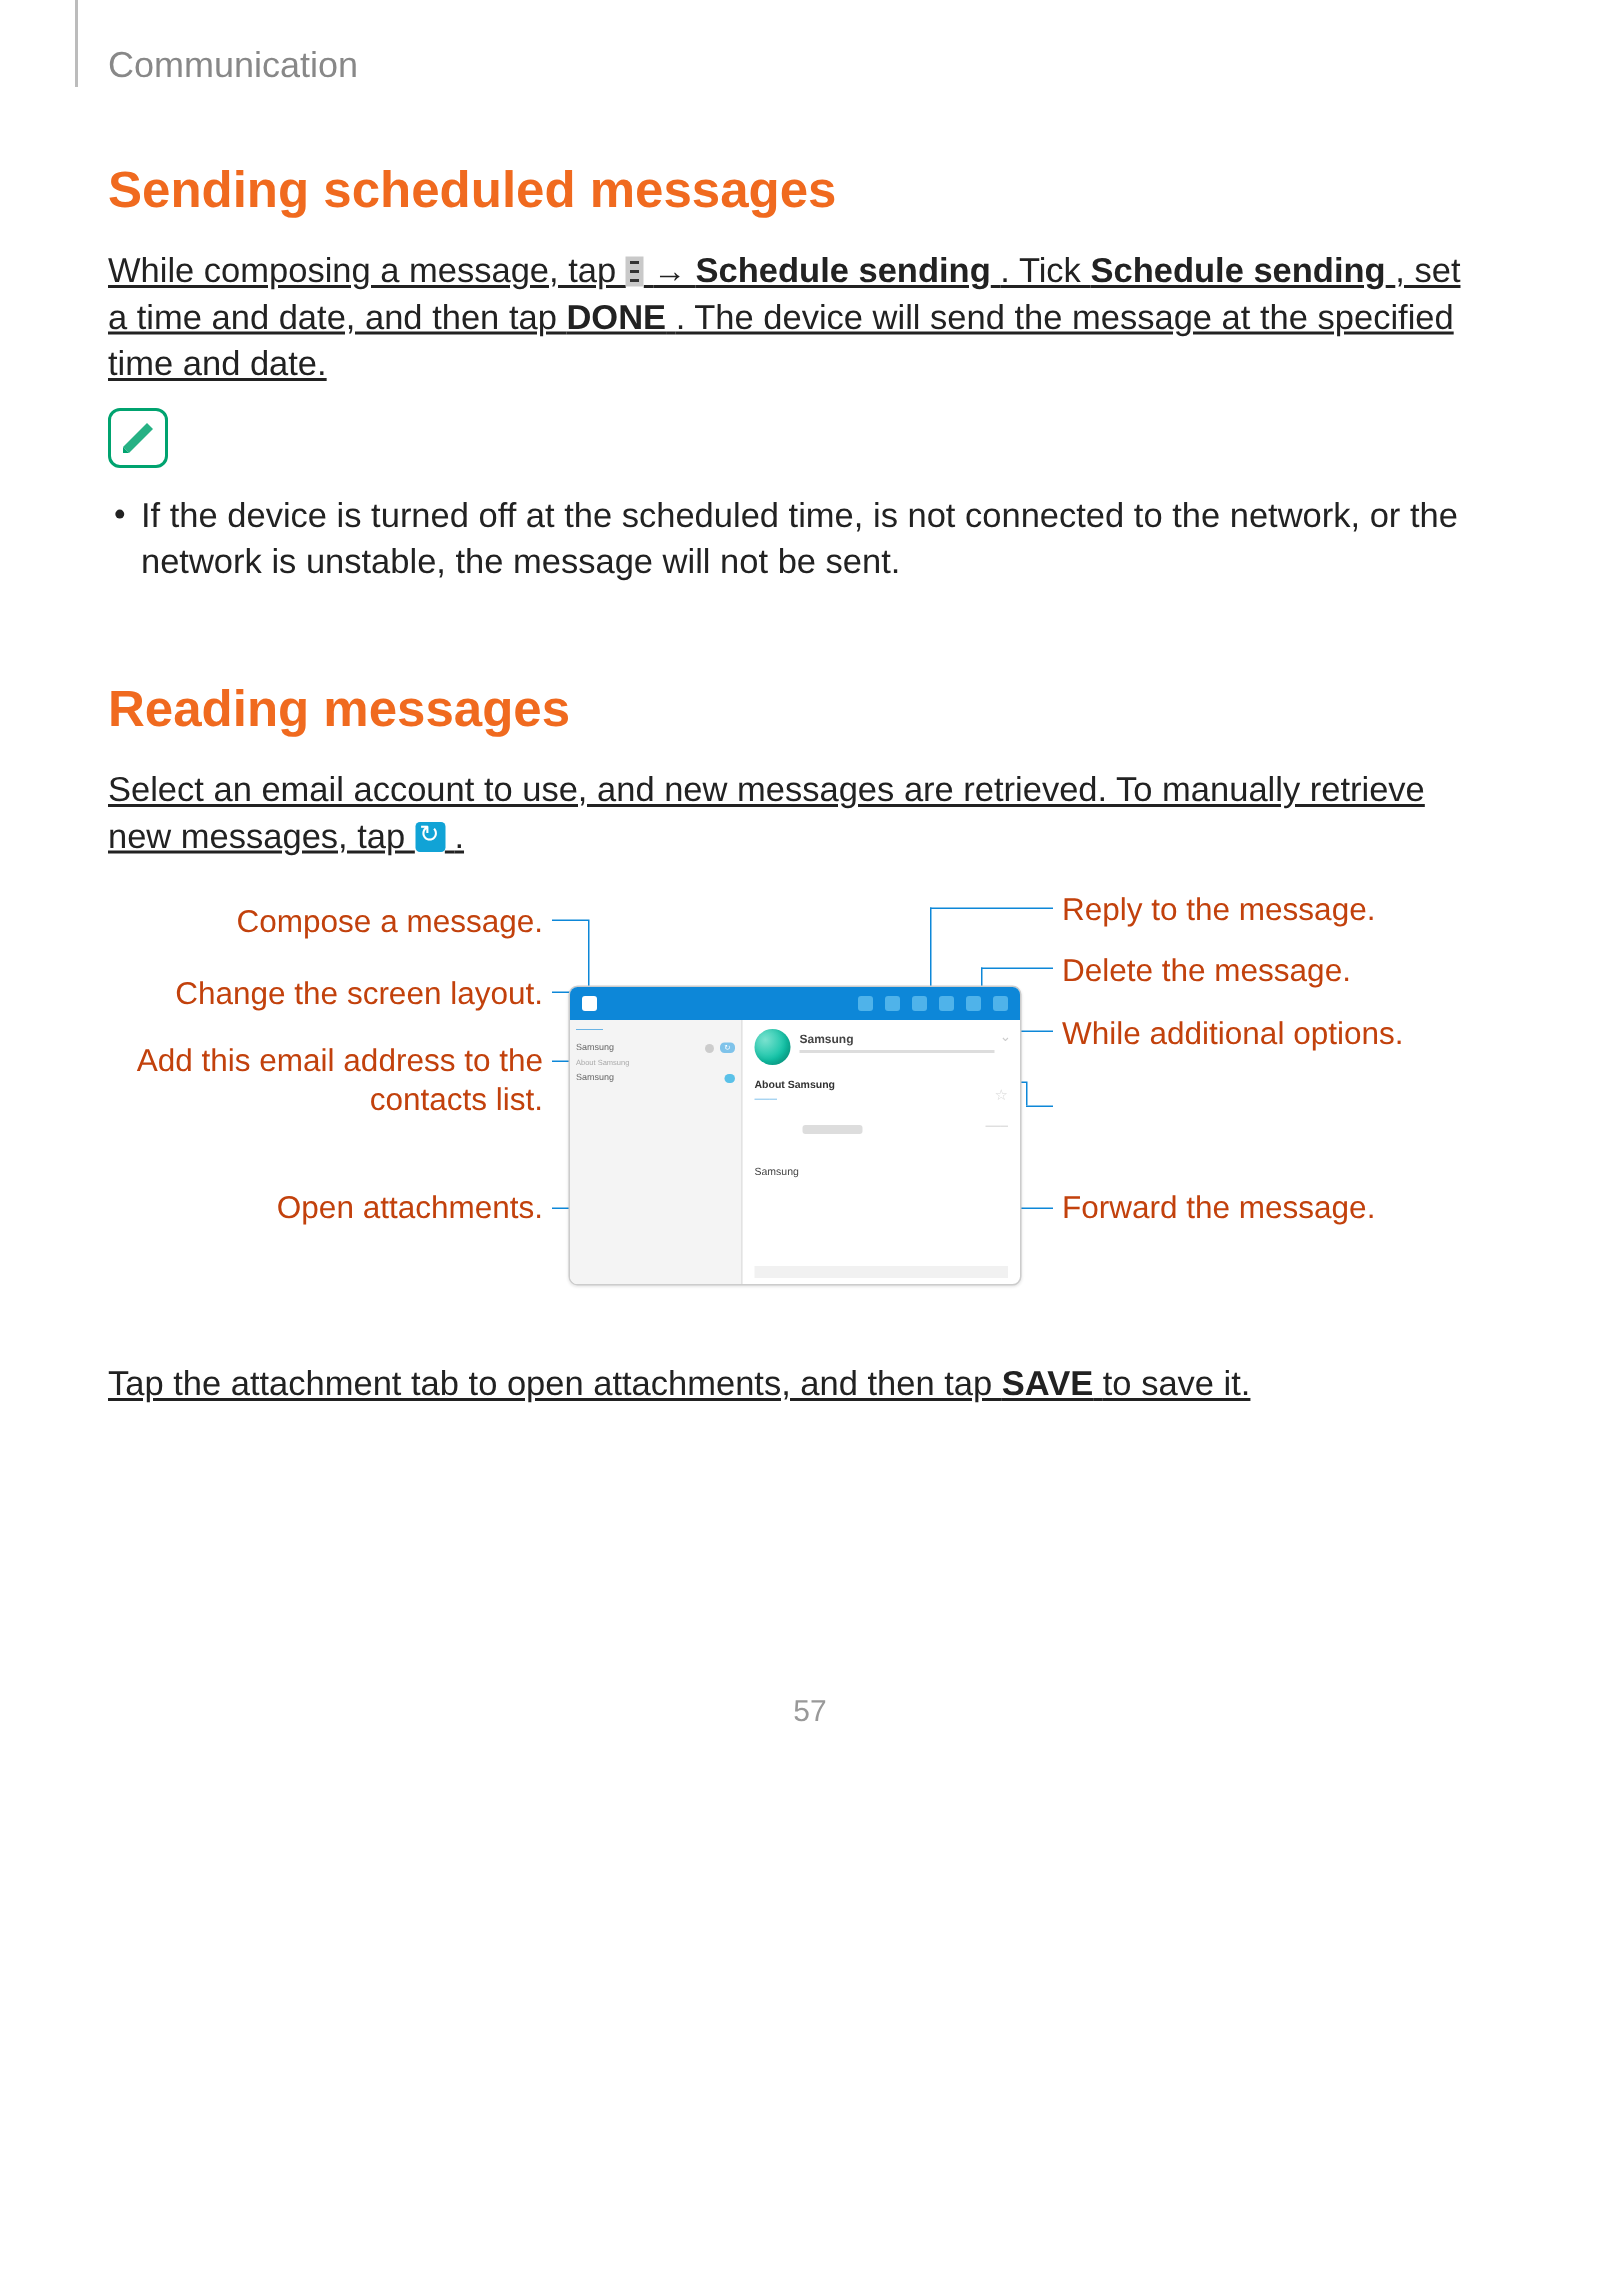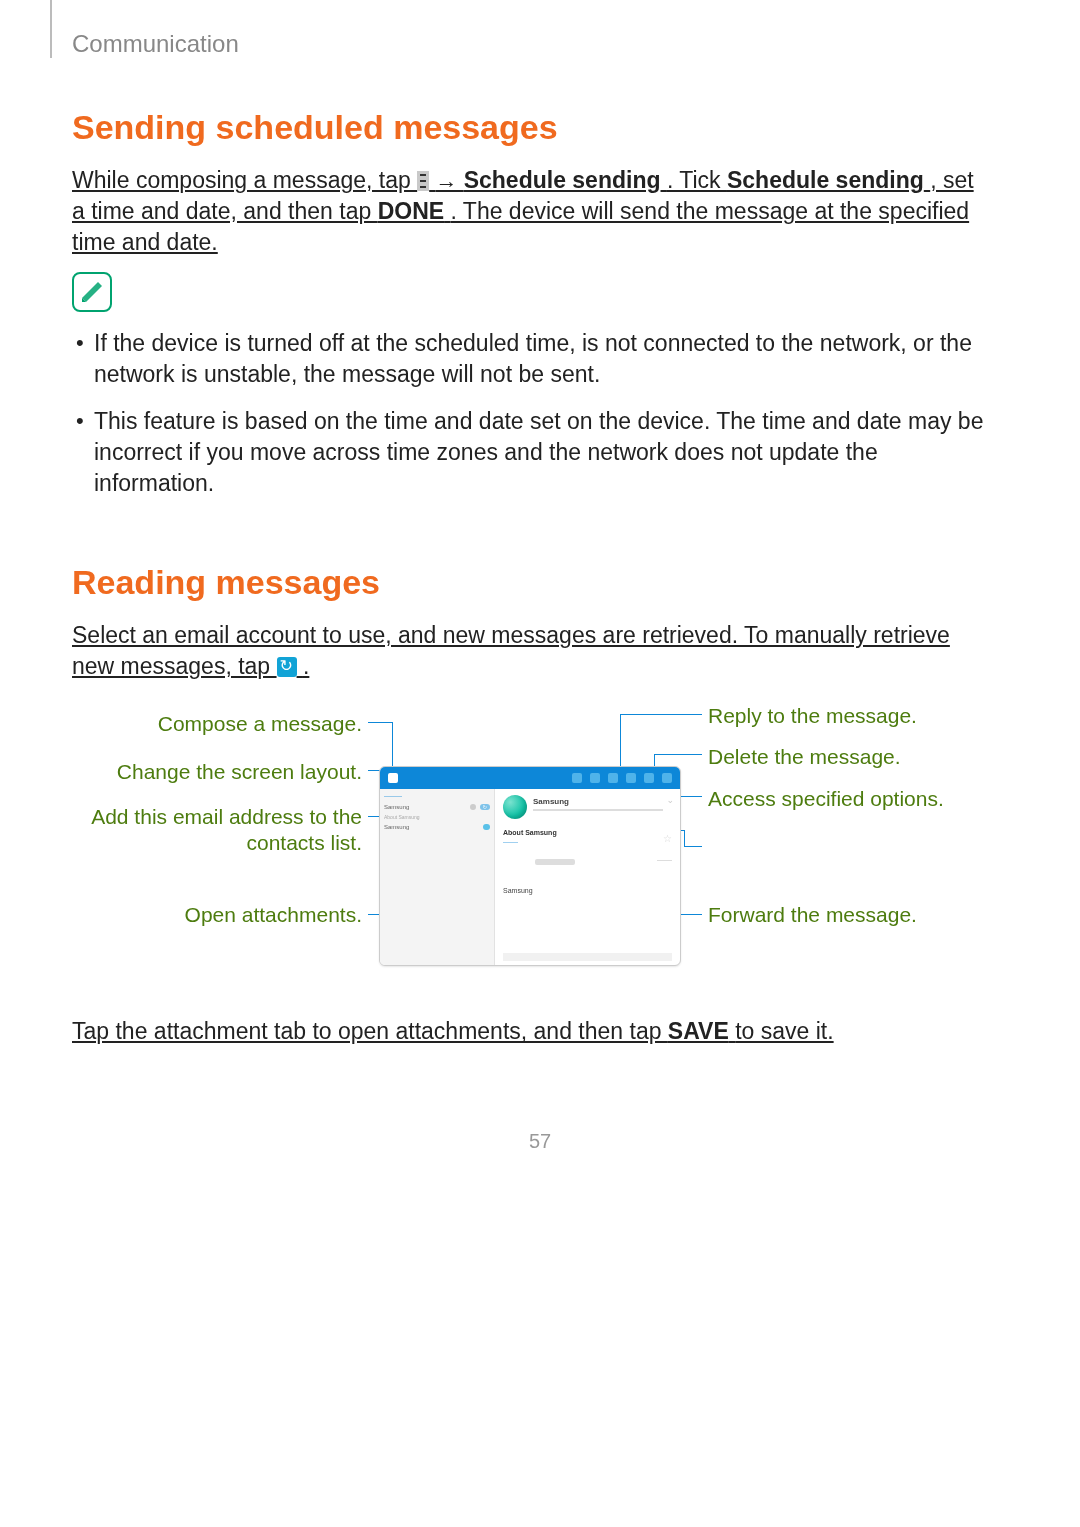--- a/index.html
+++ b/index.html
@@ -45,21 +45,21 @@
   .shot-avatar { position:absolute; left:8px; top:6px; width:24px; height:24px; border-radius:50%; background: radial-gradient(circle at 30% 30%, #7be2cf 0%, #11c2a6 60%, #0aa28a 100%); box-shadow: inset -2px -2px 4px rgba(0,0,0,0.15);}
   .shot-from { position:absolute; left:38px; top:8px; font-size:8px; font-weight:700; color:#444; }
   .shot-fromline { position:absolute; left:38px; top:20px; width:130px; height:2px; background:#ddd; }
   .shot-subj { position:absolute; left:8px; top:40px; font-size:7px; font-weight:700; color:#333; }
   .shot-subj2 { position:absolute; left:8px; top:50px; font-size:5px; color:#0d87d8; }
   .shot-star { position:absolute; right:8px; top:44px; font-size:10px; color:#d7d7d7; }
   .shot-attach { position:absolute; left:40px; top:70px; width:40px; height:6px; background:#ddd; border-radius:2px; }
   .shot-attachlbl { position:absolute; right:8px; top:68px; font-size:5px; color:#aaa; }
   .shot-bodyname { position:absolute; left:8px; top:98px; font-size:7px; color:#444; }
   .shot-bottom { position:absolute; left:8px; bottom:6px; right:8px; height:8px; background:#f1f1f1; }
-  .callout { position: absolute; font-size: 21px; color: #4d7c0f; line-height: 1.2; }
+  .callout { position: absolute; font-size: 21px; color: #c2410c; line-height: 1.2; }
   .callout-left { text-align: right; }
   .line { position: absolute; background: #0d87d8; }
   .line-h { height: 1px; }
   .line-v { width: 1px; }
   .pgnum { position: absolute; left: 0; right: 0; bottom: 22px; text-align: center; font-size: 20px; color: #999; }
   .after-fig { font-size:23px; color:#222; line-height:1.35; margin-top: 0; }
 </style>
 </head>
 <body>
 
@@ -86,42 +86,41 @@
       <div class="note-icon-wrap">
         <div class="note-icon">
           <svg width="28" height="28" viewBox="0 0 28 28">
               <path d="M4 20 L20 4 L24 8 L8 24 Z" fill="#00a36f" opacity="0.85"></path>
               <path d="M4 24 L4 20 L8 24 Z" fill="#00a36f"></path>
             </svg>
         </div>
       </div>
       <ul class="note-list">
         <li>If the device is turned off at the scheduled time, is not connected to the network, or the network is unstable, the message will not be sent.</li>
-        <li>This feature is based on the time and date set on the device. The time and date may be incorrect if you move across time zones and the network does not update the information.</li>
       </ul>
     </div>
 
     <div class="section2">
       <h2 class="section">Reading messages</h2>
       <p class="body">
         <span>Select an email account to use, and new messages are retrieved. To manually retrieve new messages, tap </span>
         <span class="refresh-icon"></span>
         <span>.</span>
       </p>
 
       <div class="figure-area">
 
         <div class="callout callout-left" style="left:0; top:15px; width:290px;">Compose a message.</div>
         <div class="callout callout-left" style="left:0; top:108px; width:290px;">Add this email address to the contacts list.</div>
         <div class="callout callout-left" style="left:0; top:63px; width:290px;">Change the screen layout.</div>
         <div class="callout callout-left" style="left:0; top:206px; width:290px;">Open attachments.</div>
 
         <div class="callout" style="left:636px; top:7px; width:300px;">Reply to the message.</div>
         <div class="callout" style="left:636px; top:48px; width:300px;">Delete the message.</div>
-        <div class="callout" style="left:636px; top:90px; width:300px;">Access specified options.</div>
+        <div class="callout" style="left:636px; top:90px; width:300px;">While additional options.</div>
         <div class="callout" style="left:636px; top:206px; width:300px;">Forward the message.</div>
 
         <div class="line line-h" style="left:296px; top:26px; width:24px;"></div>
         <div class="line line-v" style="left:320px; top:26px; height:50px;"></div>
 
         <div class="line line-h" style="left:296px; top:74px; width:234px;"></div>
         <div class="line line-v" style="left:530px; top:74px; height:8px;"></div>
 
         <div class="line line-h" style="left:296px; top:120px; width:140px;"></div>
 

